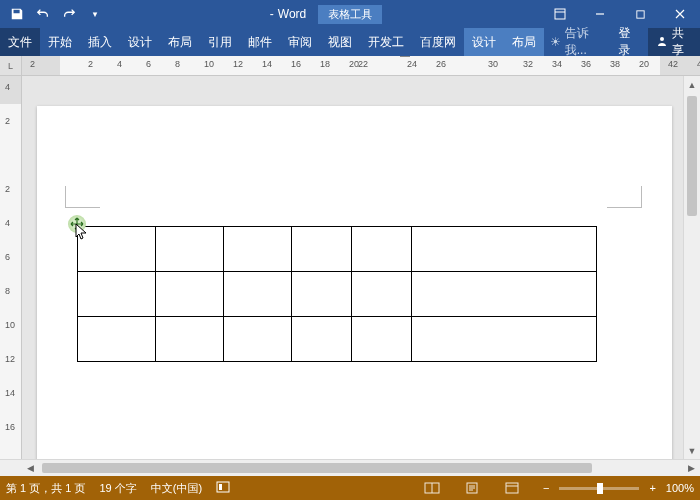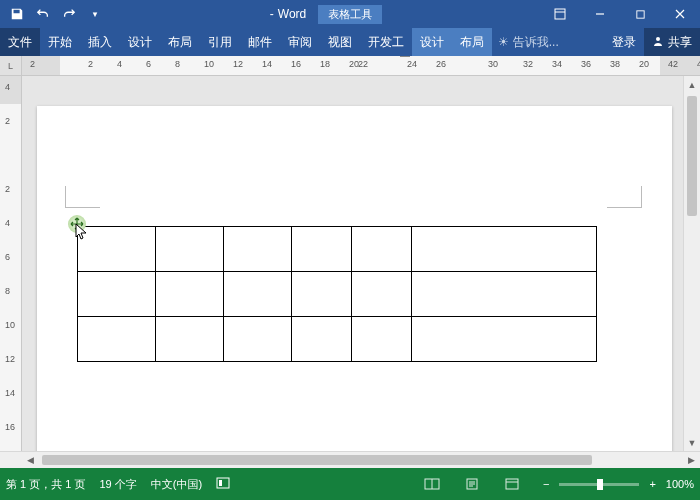--- a/index.html
+++ b/index.html
@@ -61,21 +61,21 @@
 .vscroll { position: absolute; right: 0; top: 0; bottom: 0; width: 17px; background: #efefef; border-left: 1px solid #d8d8d8; }
 .vscroll .thumb { position: absolute; left: 3px; right: 3px; top: 20px; height: 120px; background: #c4c4c4; border-radius: 2px; }
 .vscroll .arrow { position: absolute; left: 0; right: 0; height: 17px; display: flex; align-items: center; justify-content: center; color: #666; font-size: 9px; cursor: pointer; }
 .hscroll-row { height: 17px; display: flex; background: #efefef; border-top: 1px solid #d8d8d8; }
 .hscroll-row .pad { width: 22px; }
 .hscroll { flex: 1; position: relative; }
 .hscroll .thumb { position: absolute; top: 3px; bottom: 3px; left: 20px; width: 550px; background: #c4c4c4; border-radius: 2px; }
 .hscroll .arrow { position: absolute; top: 0; bottom: 0; width: 17px; display: flex; align-items: center; justify-content: center; color: #666; font-size: 9px; cursor: pointer; }
 
 
-.statusbar { height: 32px; background: #15803d; display: flex; align-items: center; color: #fff; font-size: 11px; padding: 0 6px; gap: 14px; }
+.statusbar { height: 24px; background: #a16207; display: flex; align-items: center; color: #fff; font-size: 11px; padding: 0 6px; gap: 14px; }
 .statusbar .sp { flex: 1; }
 .statusbar .vbtn { width: 26px; height: 18px; display: flex; align-items: center; justify-content: center; cursor: pointer; opacity: 0.85; }
 .zoom { display: flex; align-items: center; gap: 6px; }
 .zoom .track { width: 80px; height: 3px; background: rgba(255,255,255,0.4); position: relative; }
 .zoom .knob { position: absolute; left: 38px; top: -4px; width: 6px; height: 11px; background: #fff; }
 .zoom .zb { cursor: pointer; padding: 0 4px; }
 </style>
 </head>
 <body>
 
@@ -132,20 +132,21 @@
   <div class="tab file">文件</div>
   <div class="tab">开始</div>
   <div class="tab">插入</div>
   <div class="tab">设计</div>
   <div class="tab">布局</div>
   <div class="tab">引用</div>
   <div class="tab">邮件</div>
   <div class="tab">审阅</div>
   <div class="tab">视图</div>
   <div class="tab">开发工</div>
+  <div class="tab">百度网</div>
   <div class="tab ctx">设计</div>
   <div class="tab ctx">布局</div>
   <div class="tell">
     <span>☀</span>
     <span>告诉我...</span>
   </div>
   <div class="spacer"></div>
   <div class="login">登录</div>
   <div class="share">
     <span><svg width="12" height="12" viewBox="0 0 12 12">

